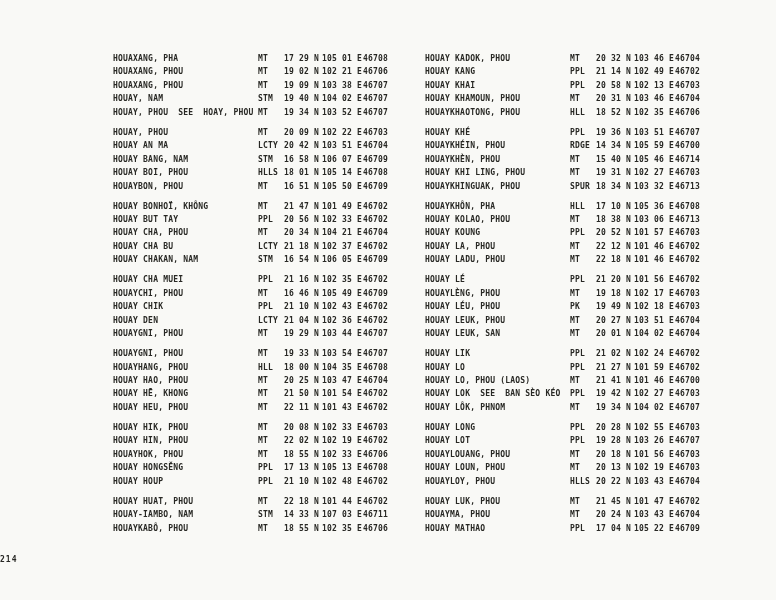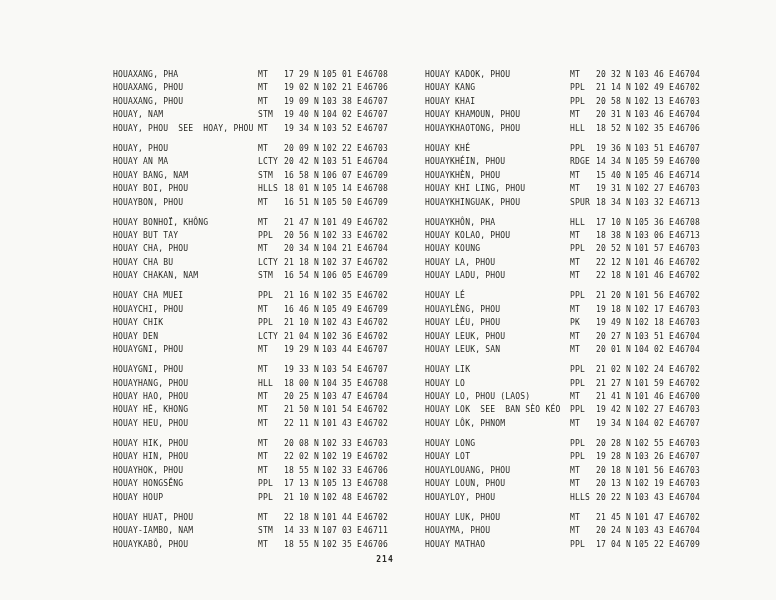--- a/index.html
+++ b/index.html
@@ -10,40 +10,39 @@
     overflow: hidden;
   }
   .page {
     position: relative;
     width: 776px; height: 600px;
     background: #f9f9f6;
     color: #282824;
   }
   .col {
     position: absolute;
-    top: 68px;
+    top: 52px;
     font-size: 8px;
-    font-weight: normal;
+    font-weight: bold;
     letter-spacing: 0.2px;
     line-height: 13.45px;
     white-space: pre;
   }
   .col-left  { left: 113px; width: 300px; }
   .col-right { left: 425px; width: 300px; }
   .group { margin-bottom: 6.6px; }
   .row { display: flex; height: 13.45px; align-items: flex-start; }
   .f-name  { width: 145px; flex: none; }
   .f-desig { width: 26px;  flex: none; }
   .f-lat   { width: 38px;  flex: none; }
   .f-lon   { width: 41px;  flex: none; }
   .f-sheet { flex: none; }
   .page-number {
     position: absolute;
     left: 0; right: 6px; top: 555px;
-    text-align: center;
     font-size: 8px;
     font-weight: bold;
     letter-spacing: 1px;
   }
 </style>
 </head>
 <body>
 
 <div class="page">
   <div class="col col-left"><div class="group"><div class="row"><span class="f-name">HOUAXANG, PHA</span><span class="f-desig">MT</span><span class="f-lat">17 29 N</span><span class="f-lon">105 01 E</span><span class="f-sheet">46708</span></div><div class="row"><span class="f-name">HOUAXANG, PHOU</span><span class="f-desig">MT</span><span class="f-lat">19 02 N</span><span class="f-lon">102 21 E</span><span class="f-sheet">46706</span></div><div class="row"><span class="f-name">HOUAXANG, PHOU</span><span class="f-desig">MT</span><span class="f-lat">19 09 N</span><span class="f-lon">103 38 E</span><span class="f-sheet">46707</span></div><div class="row"><span class="f-name">HOUAY, NAM</span><span class="f-desig">STM</span><span class="f-lat">19 40 N</span><span class="f-lon">104 02 E</span><span class="f-sheet">46707</span></div><div class="row"><span class="f-name">HOUAY, PHOU  SEE  HOAY, PHOU</span><span class="f-desig">MT</span><span class="f-lat">19 34 N</span><span class="f-lon">103 52 E</span><span class="f-sheet">46707</span></div></div><div class="group"><div class="row"><span class="f-name">HOUAY, PHOU</span><span class="f-desig">MT</span><span class="f-lat">20 09 N</span><span class="f-lon">102 22 E</span><span class="f-sheet">46703</span></div><div class="row"><span class="f-name">HOUAY AN MA</span><span class="f-desig">LCTY</span><span class="f-lat">20 42 N</span><span class="f-lon">103 51 E</span><span class="f-sheet">46704</span></div><div class="row"><span class="f-name">HOUAY BANG, NAM</span><span class="f-desig">STM</span><span class="f-lat">16 58 N</span><span class="f-lon">106 07 E</span><span class="f-sheet">46709</span></div><div class="row"><span class="f-name">HOUAY BOI, PHOU</span><span class="f-desig">HLLS</span><span class="f-lat">18 01 N</span><span class="f-lon">105 14 E</span><span class="f-sheet">46708</span></div><div class="row"><span class="f-name">HOUAYBON, PHOU</span><span class="f-desig">MT</span><span class="f-lat">16 51 N</span><span class="f-lon">105 50 E</span><span class="f-sheet">46709</span></div></div><div class="group"><div class="row"><span class="f-name">HOUAY BONHOÏ, KHÔNG</span><span class="f-desig">MT</span><span class="f-lat">21 47 N</span><span class="f-lon">101 49 E</span><span class="f-sheet">46702</span></div><div class="row"><span class="f-name">HOUAY BUT TAY</span><span class="f-desig">PPL</span><span class="f-lat">20 56 N</span><span class="f-lon">102 33 E</span><span class="f-sheet">46702</span></div><div class="row"><span class="f-name">HOUAY CHA, PHOU</span><span class="f-desig">MT</span><span class="f-lat">20 34 N</span><span class="f-lon">104 21 E</span><span class="f-sheet">46704</span></div><div class="row"><span class="f-name">HOUAY CHA BU</span><span class="f-desig">LCTY</span><span class="f-lat">21 18 N</span><span class="f-lon">102 37 E</span><span class="f-sheet">46702</span></div><div class="row"><span class="f-name">HOUAY CHAKAN, NAM</span><span class="f-desig">STM</span><span class="f-lat">16 54 N</span><span class="f-lon">106 05 E</span><span class="f-sheet">46709</span></div></div><div class="group"><div class="row"><span class="f-name">HOUAY CHA MUEI</span><span class="f-desig">PPL</span><span class="f-lat">21 16 N</span><span class="f-lon">102 35 E</span><span class="f-sheet">46702</span></div><div class="row"><span class="f-name">HOUAYCHI, PHOU</span><span class="f-desig">MT</span><span class="f-lat">16 46 N</span><span class="f-lon">105 49 E</span><span class="f-sheet">46709</span></div><div class="row"><span class="f-name">HOUAY CHIK</span><span class="f-desig">PPL</span><span class="f-lat">21 10 N</span><span class="f-lon">102 43 E</span><span class="f-sheet">46702</span></div><div class="row"><span class="f-name">HOUAY DEN</span><span class="f-desig">LCTY</span><span class="f-lat">21 04 N</span><span class="f-lon">102 36 E</span><span class="f-sheet">46702</span></div><div class="row"><span class="f-name">HOUAYGNI, PHOU</span><span class="f-desig">MT</span><span class="f-lat">19 29 N</span><span class="f-lon">103 44 E</span><span class="f-sheet">46707</span></div></div><div class="group"><div class="row"><span class="f-name">HOUAYGNI, PHOU</span><span class="f-desig">MT</span><span class="f-lat">19 33 N</span><span class="f-lon">103 54 E</span><span class="f-sheet">46707</span></div><div class="row"><span class="f-name">HOUAYHANG, PHOU</span><span class="f-desig">HLL</span><span class="f-lat">18 00 N</span><span class="f-lon">104 35 E</span><span class="f-sheet">46708</span></div><div class="row"><span class="f-name">HOUAY HAO, PHOU</span><span class="f-desig">MT</span><span class="f-lat">20 25 N</span><span class="f-lon">103 47 E</span><span class="f-sheet">46704</span></div><div class="row"><span class="f-name">HOUAY HĒ, KHONG</span><span class="f-desig">MT</span><span class="f-lat">21 50 N</span><span class="f-lon">101 54 E</span><span class="f-sheet">46702</span></div><div class="row"><span class="f-name">HOUAY HEU, PHOU</span><span class="f-desig">MT</span><span class="f-lat">22 11 N</span><span class="f-lon">101 43 E</span><span class="f-sheet">46702</span></div></div><div class="group"><div class="row"><span class="f-name">HOUAY HIK, PHOU</span><span class="f-desig">MT</span><span class="f-lat">20 08 N</span><span class="f-lon">102 33 E</span><span class="f-sheet">46703</span></div><div class="row"><span class="f-name">HOUAY HIN, PHOU</span><span class="f-desig">MT</span><span class="f-lat">22 02 N</span><span class="f-lon">102 19 E</span><span class="f-sheet">46702</span></div><div class="row"><span class="f-name">HOUAYHOK, PHOU</span><span class="f-desig">MT</span><span class="f-lat">18 55 N</span><span class="f-lon">102 33 E</span><span class="f-sheet">46706</span></div><div class="row"><span class="f-name">HOUAY HONGSĚNG</span><span class="f-desig">PPL</span><span class="f-lat">17 13 N</span><span class="f-lon">105 13 E</span><span class="f-sheet">46708</span></div><div class="row"><span class="f-name">HOUAY HOUP</span><span class="f-desig">PPL</span><span class="f-lat">21 10 N</span><span class="f-lon">102 48 E</span><span class="f-sheet">46702</span></div></div><div class="group"><div class="row"><span class="f-name">HOUAY HUAT, PHOU</span><span class="f-desig">MT</span><span class="f-lat">22 18 N</span><span class="f-lon">101 44 E</span><span class="f-sheet">46702</span></div><div class="row"><span class="f-name">HOUAY-IAMBO, NAM</span><span class="f-desig">STM</span><span class="f-lat">14 33 N</span><span class="f-lon">107 03 E</span><span class="f-sheet">46711</span></div><div class="row"><span class="f-name">HOUAYKABÔ, PHOU</span><span class="f-desig">MT</span><span class="f-lat">18 55 N</span><span class="f-lon">102 35 E</span><span class="f-sheet">46706</span></div></div></div>

